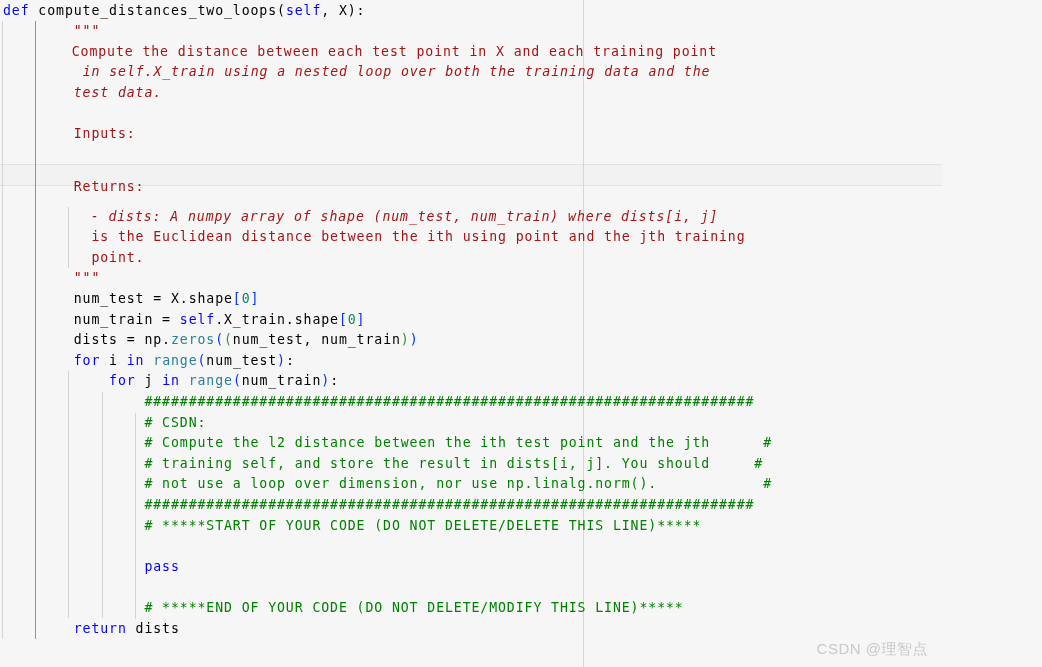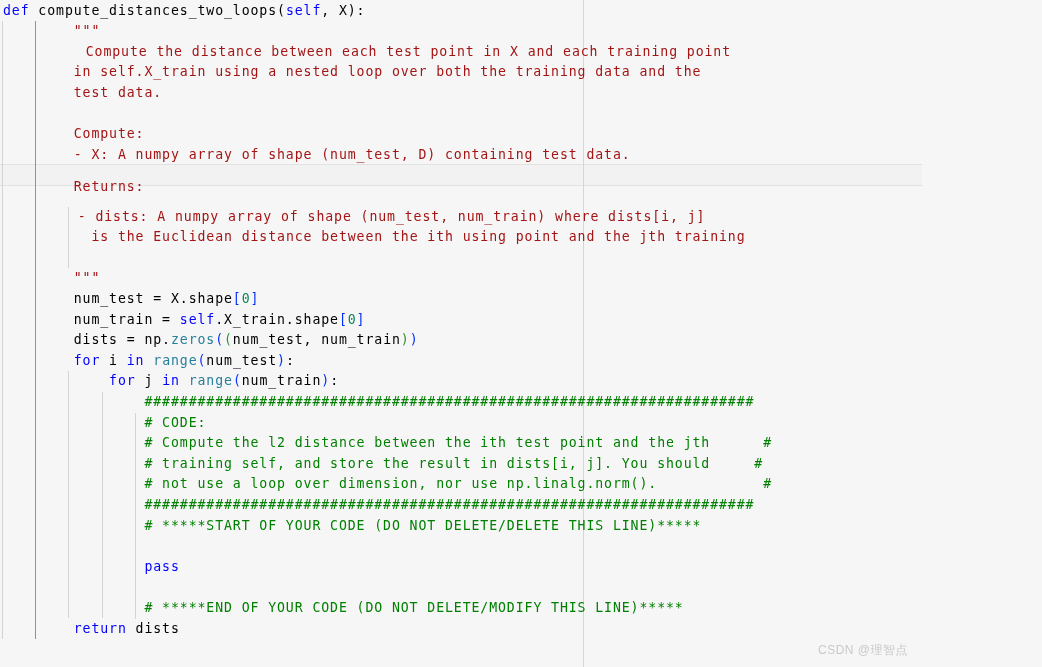--- a/index.html
+++ b/index.html
@@ -7,20 +7,21 @@
     padding: 0;
     background: #f6f6f6;
   }
   #root {
     position: relative;
     width: 922px;
     height: 667px;
     background: #f6f6f6;
     overflow: hidden;
     font-family: "DejaVu Sans Mono", "Liberation Mono", monospace;
+    padding-left: 20px;
   }
 
   
   #code-surface {
     position: absolute;
     left: 0; top: 0;
     width: 1042px;
     height: 667px;
   }
 
@@ -77,21 +78,21 @@
     border-bottom: 1px solid #e2e2e2;
     z-index: 0;
   }
 
   
   #watermark {
     position: absolute;
     right: 14px;
     bottom: 8px;
     font-family: "Liberation Sans", "DejaVu Sans", sans-serif;
-    font-size: 12px;
+    font-size: 15px;
     color: #c9c9c9;
     letter-spacing: 0.5px;
     z-index: 5;
     user-select: none;
   }
 </style>
 </head>
 <body>
 
 <div id="root">
@@ -105,38 +106,38 @@
       <div class="guide" style="left: 68.4px; top: 371.3px; height: 247.2px;"></div>
       <div class="guide" style="left: 101.6px; top: 391.9px; height: 226.6px;"></div>
       <div class="guide" style="left: 134.8px; top: 412.5px; height: 206px;"></div>
     </div>
 
   <div id="ruler-80" style="left: 583px;"></div>
 
   <div id="code-surface">
       <div class="code-line" style="position: absolute; left: 3px; top: 0.5px;"><span></span><span class="txt kw">def</span><span class="txt pl"> compute_distances_two_loops(</span><span class="txt kw">self</span><span class="txt pl">, X):</span></div>
       <div class="code-line" style="position: absolute; left: 3px; top: 21.1px;"><span>        </span><span class="txt str">"""</span></div>
-      <div class="code-line" style="position: absolute; left: 15px; top: 41.7px;"><span>        </span><span class="txt str">Compute the distance between each test point in X and each training point</span></div>
-      <div class="code-line" style="position: absolute; left: 3px; top: 62.3px;"><span>        </span><span class="txt str">in self.X_train using a nested loop over both the training data and the</span></div>
-      <div class="code-line" style="position: absolute; left: 3px; top: 82.9px;"><span>        </span><span class="txt str">test data.</span></div>
+      <div class="code-line" style="position: absolute; left: 1px; top: 41.7px;"><span>        </span><span class="txt str">Compute the distance between each test point in X and each training point</span></div>
+      <div class="code-line" style="position: absolute; left: 12px; top: 62.3px; font-style: italic;"><span>        </span><span class="txt str">in self.X_train using a nested loop over both the training data and the</span></div>
+      <div class="code-line" style="position: absolute; left: 3px; top: 82.9px; font-style: italic;"><span>        </span><span class="txt str">test data.</span></div>
       <div class="code-line" style="position: absolute; left: 3px; top: 103.5px;"><span>        </span></div>
-      <div class="code-line" style="position: absolute; left: 3px; top: 124.1px;"><span>        </span><span class="txt str">Compute:</span></div>
-      <div class="code-line" style="position: absolute; left: 3px; top: 144.7px;"><span>        </span><span class="txt str">- X: A numpy array of shape (num_test, D) containing test data.</span></div>
+      <div class="code-line" style="position: absolute; left: 3px; top: 124.1px;"><span>        </span><span class="txt str">Inputs:</span></div>
       <div class="code-line" style="position: absolute; left: 3px; top: 165.3px;"><span>        </span></div>
       <div class="code-line" style="position: absolute; left: 3px; top: 177px;"><span>        </span><span class="txt str">Returns:</span></div>
-      <div class="code-line" style="position: absolute; left: 7px; top: 206.5px;"><span>        </span><span class="txt str">- dists: A numpy array of shape (num_test, num_train) where dists[i, j]</span></div>
+      <div class="code-line" style="position: absolute; left: 20px; top: 206.5px; font-style: italic;"><span>        </span><span class="txt str">- dists: A numpy array of shape (num_test, num_train) where dists[i, j]</span></div>
       <div class="code-line" style="position: absolute; left: 3px; top: 227.1px;"><span>          </span><span class="txt str">is the Euclidean distance between the ith using point and the jth training</span></div>
+      <div class="code-line" style="position: absolute; left: 3px; top: 247.7px;"><span>          </span><span class="txt str">point.</span></div>
       <div class="code-line" style="position: absolute; left: 3px; top: 268.3px;"><span>        </span><span class="txt str">"""</span></div>
       <div class="code-line" style="position: absolute; left: 3px; top: 288.9px;"><span>        </span><span class="txt pl">num_test = X.shape</span><span class="txt br0">[</span><span class="txt num">0</span><span class="txt br0">]</span></div>
       <div class="code-line" style="position: absolute; left: 3px; top: 309.5px;"><span>        </span><span class="txt pl">num_train = </span><span class="txt kw">self</span><span class="txt pl">.X_train.shape</span><span class="txt br0">[</span><span class="txt num">0</span><span class="txt br0">]</span></div>
       <div class="code-line" style="position: absolute; left: 3px; top: 330.1px;"><span>        </span><span class="txt pl">dists = np.</span><span class="txt fn">zeros</span><span class="txt br0">(</span><span class="txt br1">(</span><span class="txt pl">num_test, num_train</span><span class="txt br1">)</span><span class="txt br0">)</span></div>
       <div class="code-line" style="position: absolute; left: 3px; top: 350.7px;"><span>        </span><span class="txt kw">for</span><span class="txt pl"> i </span><span class="txt kw">in</span><span class="txt pl"> </span><span class="txt fn">range</span><span class="txt br0">(</span><span class="txt pl">num_test</span><span class="txt br0">)</span><span class="txt pl">:</span></div>
       <div class="code-line" style="position: absolute; left: 3px; top: 371.3px;"><span>            </span><span class="txt kw">for</span><span class="txt pl"> j </span><span class="txt kw">in</span><span class="txt pl"> </span><span class="txt fn">range</span><span class="txt br0">(</span><span class="txt pl">num_train</span><span class="txt br0">)</span><span class="txt pl">:</span></div>
       <div class="code-line" style="position: absolute; left: 3px; top: 391.9px;"><span>                </span><span class="txt cmt">#####################################################################</span></div>
-      <div class="code-line" style="position: absolute; left: 3px; top: 412.5px;"><span>                </span><span class="txt cmt"># CODE:</span></div>
+      <div class="code-line" style="position: absolute; left: 3px; top: 412.5px;"><span>                </span><span class="txt cmt"># CSDN:</span></div>
       <div class="code-line" style="position: absolute; left: 3px; top: 433.1px;"><span>                </span><span class="txt cmt"># Compute the l2 distance between the ith test point and the jth      #</span></div>
       <div class="code-line" style="position: absolute; left: 3px; top: 453.7px;"><span>                </span><span class="txt cmt"># training self, and store the result in dists[i, j]. You should     #</span></div>
       <div class="code-line" style="position: absolute; left: 3px; top: 474.3px;"><span>                </span><span class="txt cmt"># not use a loop over dimension, nor use np.linalg.norm().            #</span></div>
       <div class="code-line" style="position: absolute; left: 3px; top: 494.9px;"><span>                </span><span class="txt cmt">#####################################################################</span></div>
       <div class="code-line" style="position: absolute; left: 3px; top: 515.5px;"><span>                </span><span class="txt cmt"># *****START OF YOUR CODE (DO NOT DELETE/DELETE THIS LINE)*****</span></div>
       <div class="code-line" style="position: absolute; left: 3px; top: 536.1px;"><span>                </span></div>
       <div class="code-line" style="position: absolute; left: 3px; top: 556.7px;"><span>                </span><span class="txt kw">pass</span></div>
       <div class="code-line" style="position: absolute; left: 3px; top: 577.3px;"><span>                </span></div>
       <div class="code-line" style="position: absolute; left: 3px; top: 597.9px;"><span>                </span><span class="txt cmt"># *****END OF YOUR CODE (DO NOT DELETE/MODIFY THIS LINE)*****</span></div>
       <div class="code-line" style="position: absolute; left: 3px; top: 618.5px;"><span>        </span><span class="txt kw">return</span><span class="txt pl"> dists</span></div>

